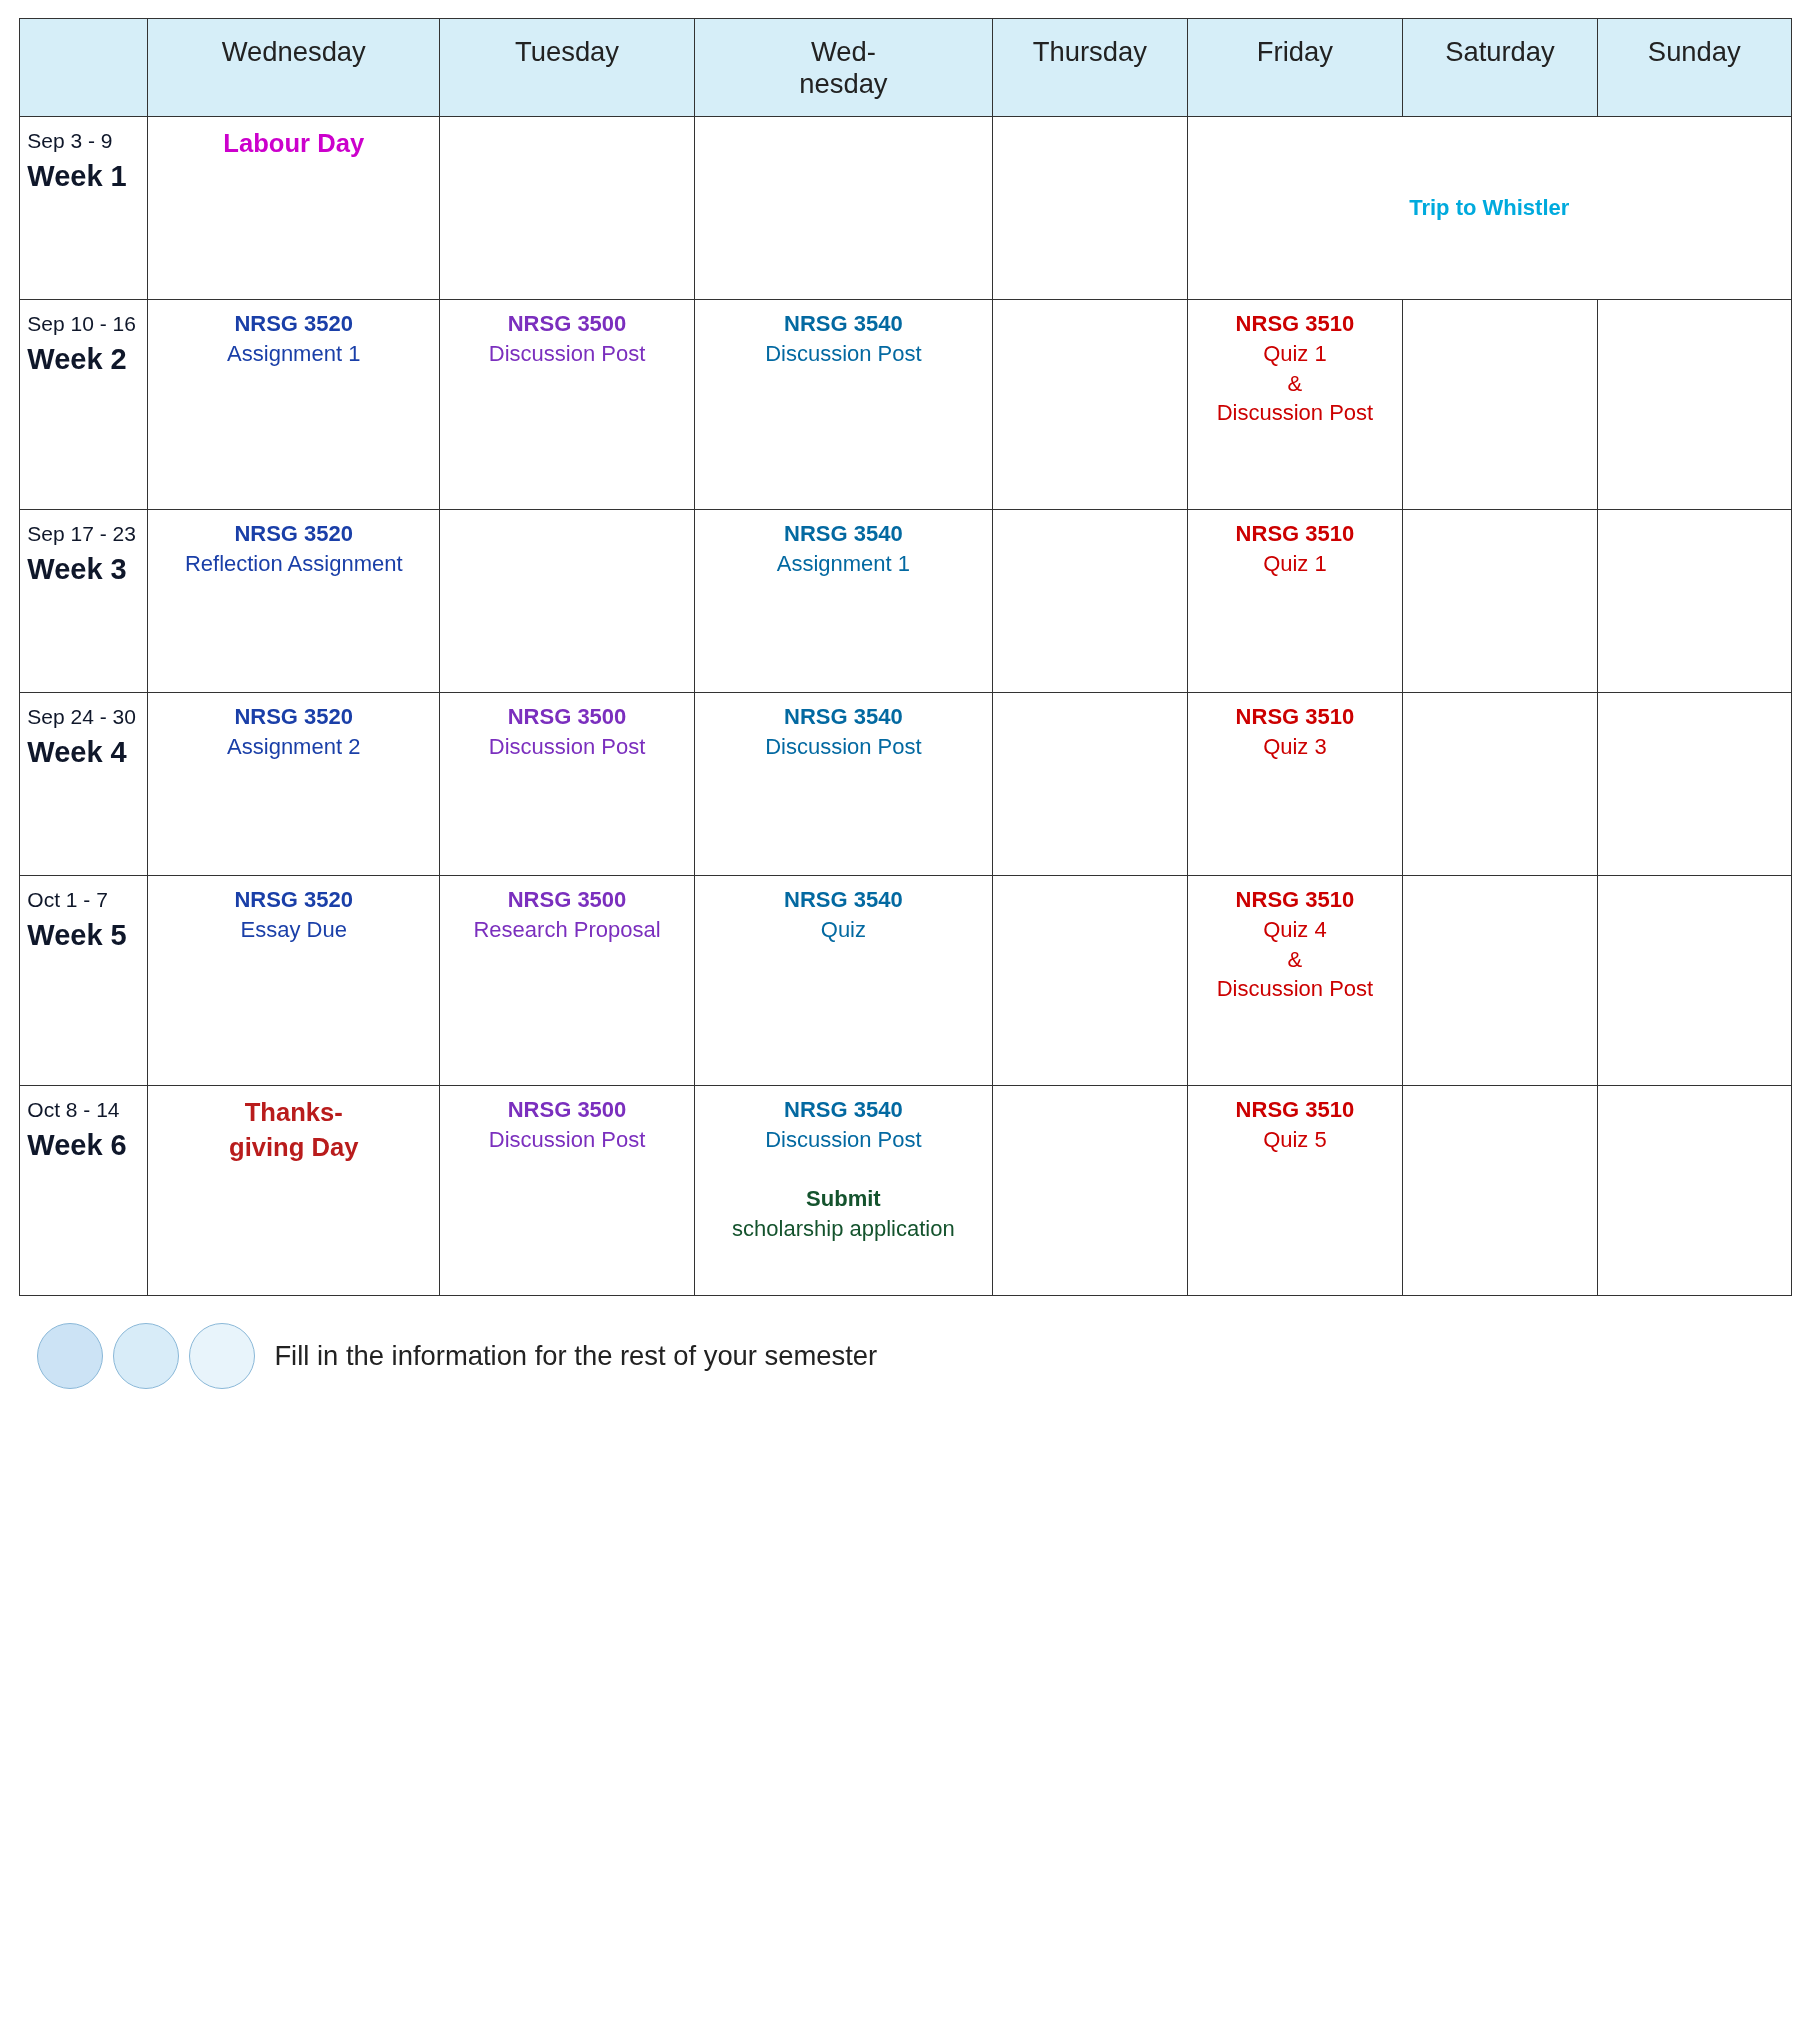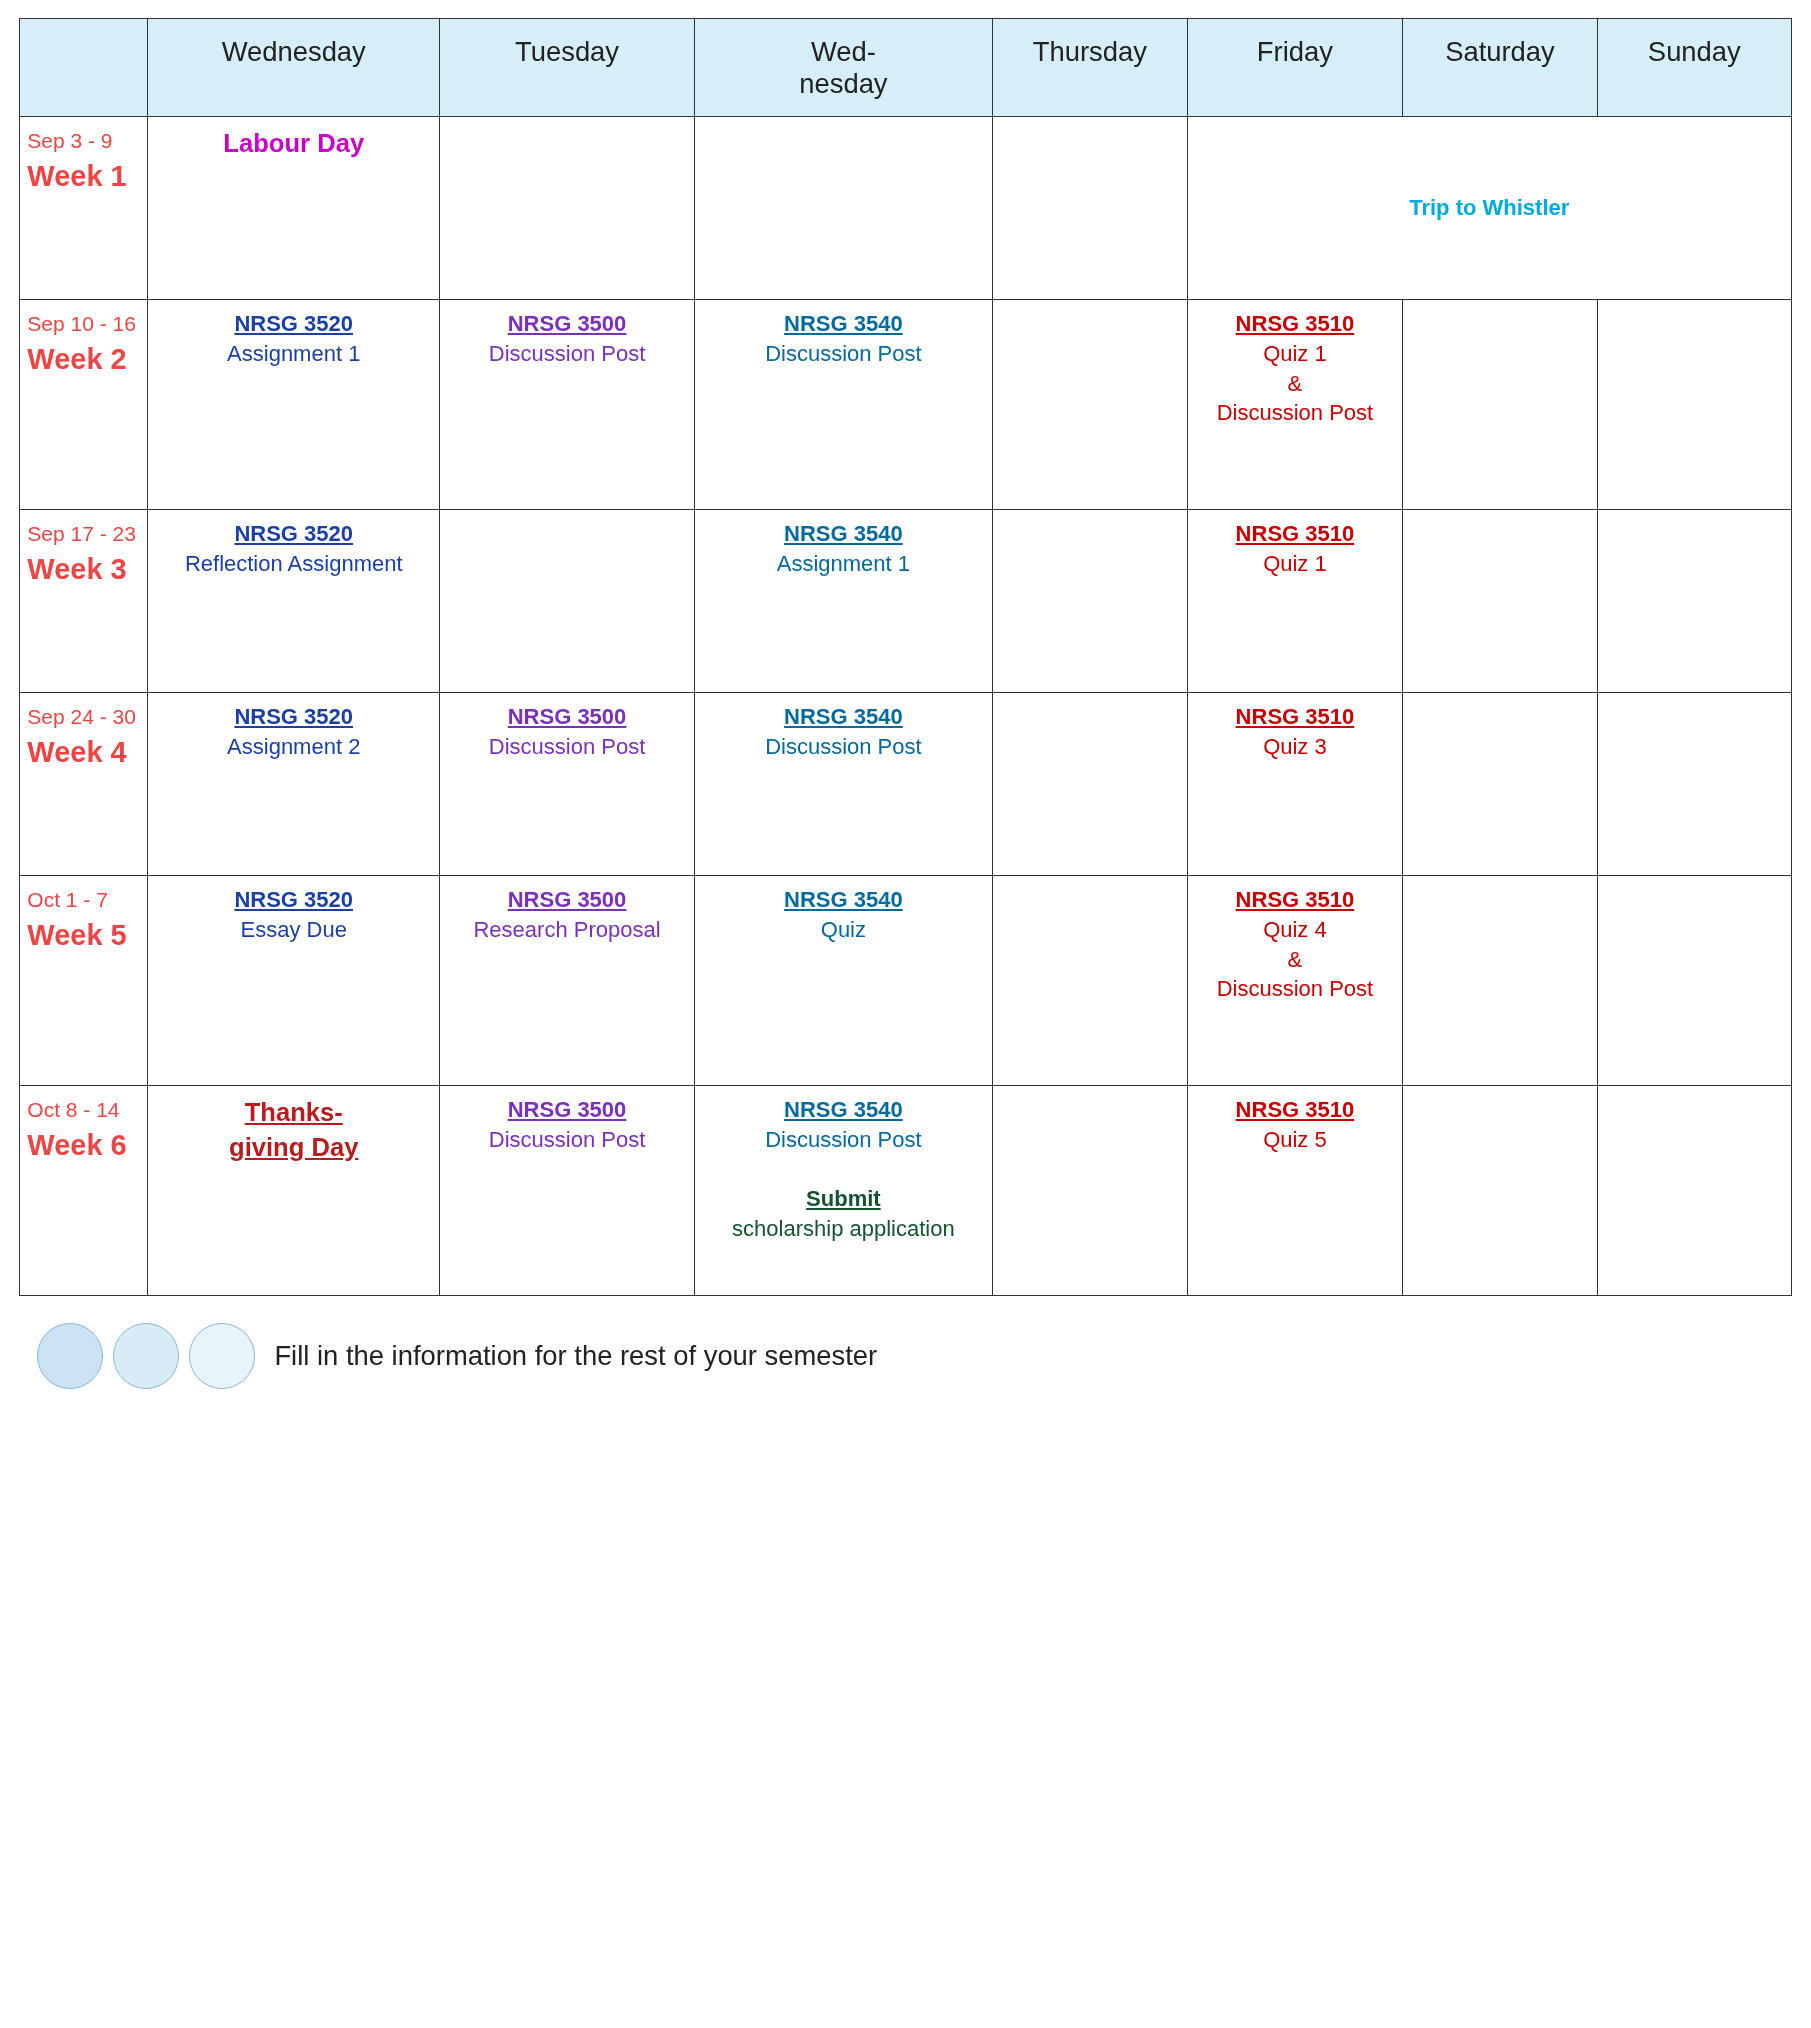--- a/index.html
+++ b/index.html
@@ -31,21 +31,21 @@
       font-size: 27.4px;
       font-weight: normal;
       color: #222;
       padding: 16.4px 7.3px;
     }
     
     .week-label {
       width: 128px;
       min-width: 128px;
       font-size: 24px;
-      color: #ef4444;
+      color: #0f172a;
       line-height: 1.4;
       white-space: nowrap;
     }
     .week-label .date-range {
       font-size: 21px;
       display: block;
     }
     .week-label .week-name {
       font-size: 29px;
       font-weight: bold;
@@ -63,21 +63,20 @@
     .purple { color: #7b2fbe; }
     .green { color: #0369a1; }
     .red { color: #cc0000; }
     .magenta { color: #cc00cc; }
     .orange { color: #14532d; }
     .pink-hot { color: #b91c1c; }
 
     .course-title {
       font-weight: bold;
       display: block;
-      text-decoration: underline;
     }
     .course-sub {
       font-weight: normal;
       display: block;
     }
 
     
     .trip-cell {
       font-size: 48px;
       font-weight: bold;

